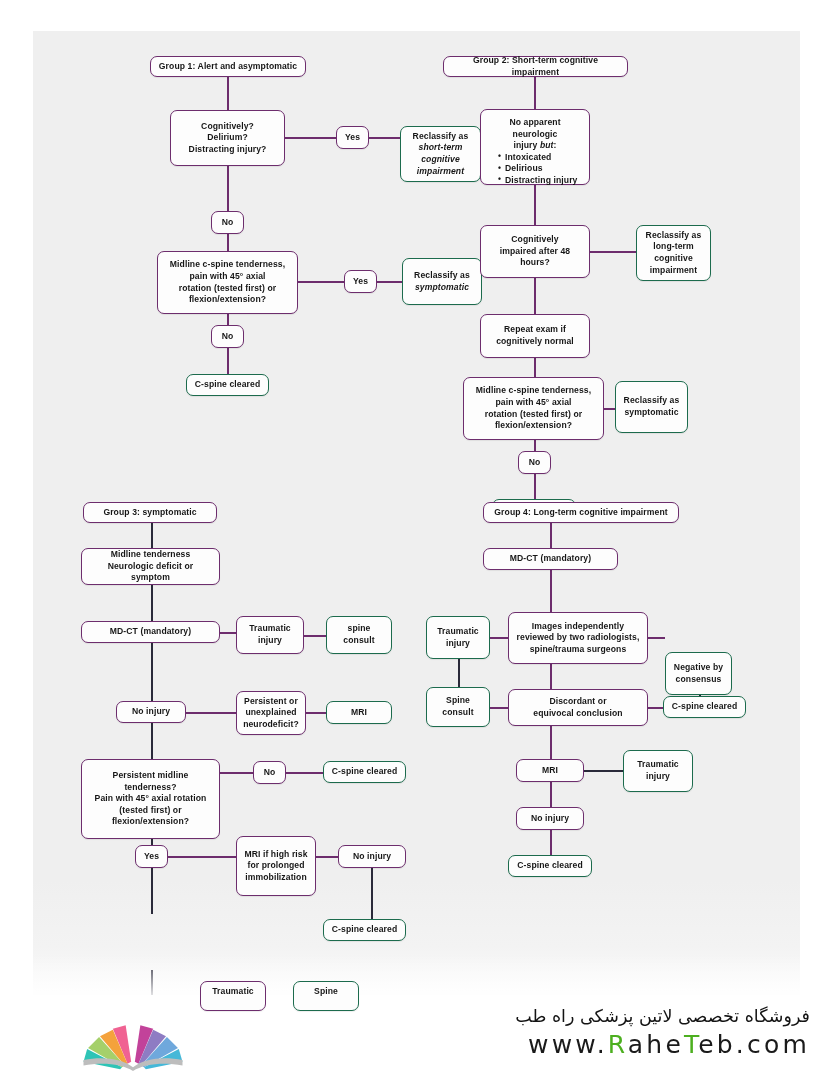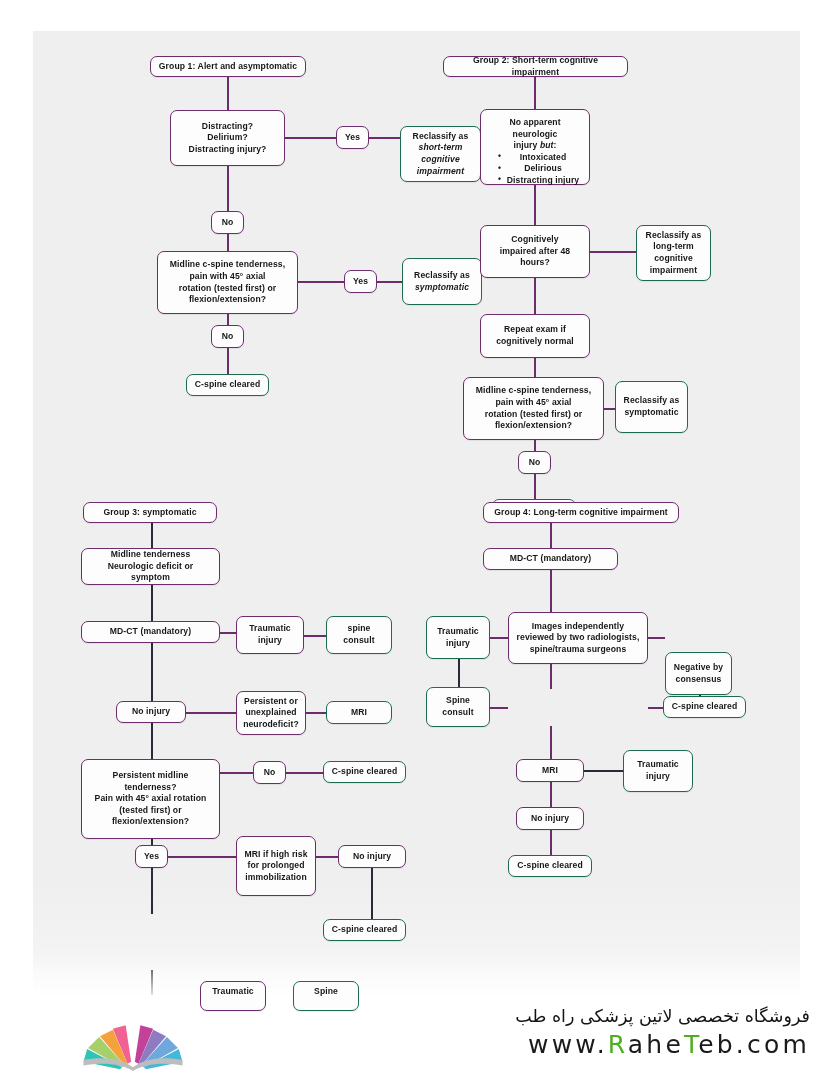--- a/index.html
+++ b/index.html
@@ -36,21 +36,21 @@
     letter-spacing:.1px;
     display:flex;align-items:center;justify-content:center;text-align:center;
     padding:3px 5px;
     box-shadow:0 1px 1px rgba(0,0,0,.07);
     z-index:3;
   }
   .node.green{border-color:#1c6b4d;}
   .node .t{display:block;width:100%;}
   .node em{font-style:italic;font-weight:bold;}
   .node ul{margin:0;padding:0 0 0 9px;list-style:none;text-align:left;}
-  .node ul li{position:relative;padding-left:7px;text-align:center;}
+  .node ul li{position:relative;padding-left:7px;}
   .node ul li:before{content:"\2022";position:absolute;left:0;top:-.5px;}
   .node .lead{text-align:center;display:block;}
 
   
   #footer{position:absolute;left:0;top:995px;width:835px;height:85px;background:#fff;}
   #logo{position:absolute;left:78px;top:10px;width:110px;height:66px;}
   #brand{position:absolute;left:430px;top:8px;width:380px;text-align:right;}
   #brand .fa{
     font-family:"DejaVu Sans",sans-serif;direction:rtl;
     font-size:17.5px;color:#131313;white-space:nowrap;line-height:26px;
@@ -67,21 +67,21 @@
 <div id="page">
   <div id="canvas">
 
     <div class="node" style="left:117px;top:25px;width:156px;height:21px;">
       <span class="t">Group 1: Alert and asymptomatic</span>
     </div>
 
     <div class="ln v" style="left:194px;top:46px;height:33px;"></div>
 
     <div class="node" style="left:137px;top:79px;width:115px;height:56px;flex-direction:column;">
-      <span>Distracting?</span>
+      <span>Cognitively?</span>
       <span>Delirium?</span>
       <span>Distracting injury?</span>
     </div>
 
     <div class="ln h" style="left:252px;top:106px;width:51px;"></div>
     <div class="node" style="left:303px;top:95px;width:33px;height:23px;">
       <span class="t">Yes</span>
     </div>
     <div class="ln h" style="left:336px;top:106px;width:31px;"></div>
 
@@ -297,20 +297,24 @@
     </div>
 
     <div class="ln v dk" style="left:425px;top:628px;height:28px;"></div>
     <div class="node green" style="left:393px;top:656px;width:64px;height:40px;flex-direction:column;">
       <span>Spine</span>
       <span>consult</span>
     </div>
     <div class="ln h" style="left:457px;top:676px;width:18px;"></div>
 
     <div class="ln v" style="left:517px;top:633px;height:25px;"></div>
+    <div class="node" style="left:475px;top:658px;width:140px;height:37px;flex-direction:column;">
+      <span>Discordant or</span>
+      <span>equivocal conclusion</span>
+    </div>
     <div class="ln h" style="left:615px;top:676px;width:15px;"></div>
     <div class="node green" style="left:630px;top:665px;width:83px;height:22px;">
       <span class="t">C-spine cleared</span>
     </div>
     <div class="ln v dk" style="left:666px;top:628px;height:37px;"></div>
 
     <div class="ln v" style="left:517px;top:695px;height:33px;"></div>
     <div class="node" style="left:483px;top:728px;width:68px;height:23px;">
       <span class="t">MRI</span>
     </div>

